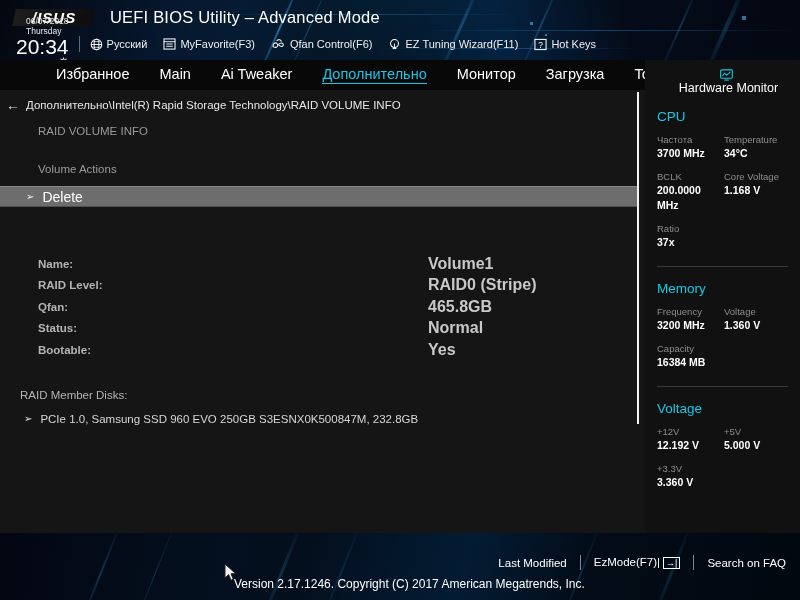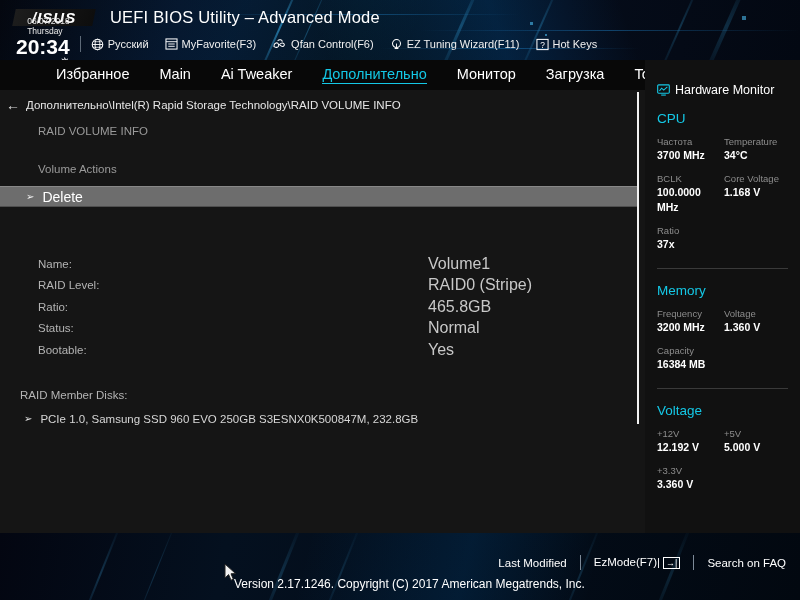--- a/index.html
+++ b/index.html
@@ -39,21 +39,21 @@
     background:linear-gradient(100deg,#1d1d1d 0%, #0d0d0d 100%);
     transform:skewX(-12deg);
   }
   .asus-logo span { transform:skewX(12deg); display:block; }
   .hdr-title { margin-left:16px; font-size:16.5px; color:#ffffff; letter-spacing:.2px; }
 
   .hdr-info-row { position:absolute; left:0; top:31px; height:26px; display:flex; align-items:center; }
   .datetime { display:flex; align-items:flex-end; margin-left:10px;flex-direction:column; }
   .dt-date { font-size:8.5px; line-height:10px; color:#e9e9e9; }
   .dt-date div:last-child { margin-top:0px; }
-  .clock { font-size:21px; line-height:21px; margin-left:6px; color:#ffffff; letter-spacing:0px; font-weight:700;}
+  .clock { font-size:21px; line-height:21px; margin-left:6px; color:#ffffff; letter-spacing:0px; font-weight:400;}
   .gear { margin-left:1px; margin-bottom:6px; font-size:12px; color:#ffffff; line-height:10px; }
   .vsep { width:1px; height:16px; background:#5d6a78; margin:0 10px; }
   .hdr-item { display:flex; align-items:center; font-size:11px; color:#f0f0f0; margin-right:16px; white-space:nowrap; }
   .hdr-item .hicon { margin-right:4px; display:inline-flex; align-items:center; }
 
   
   #tabbar {
     position:absolute; left:0; top:60px; width:800px; height:30px;
     background:#080808; display:flex; align-items:center;
   }
@@ -77,40 +77,40 @@
   .group-label { margin:26px 0 0 38px; font-size:11.5px; color:#9a9a9a; }
 
   .selrow {
     margin-top:11px; height:21px; width:637px;
     background:#6d6d6d; display:flex; align-items:center;
     border-top:1px solid #888; border-bottom:1px solid #4e4e4e;
   }
   .selrow .chev { margin-left:26px; font-size:10px; color:#f2f2f2; }
   .selrow .lbl  { margin-left:8px; font-size:14px; color:#ffffff; }
 
-  .info-table { margin:46px 0 0 0; }
+  .info-table { margin:46px 0 0 0;font-weight:bold; }
   .info-row { display:flex; height:21.5px; align-items:center; }
   .info-key { width:390px; margin-left:38px; font-size:11.5px; color:#b4b4b4; }
   .info-val { font-size:16px; color:#c8c8c8; }
 
   .members-label { margin:28px 0 0 20px; font-size:11.5px; color:#b4b4b4; }
   .member-row { display:flex; align-items:center; margin-top:12px; }
   .member-row .chev { margin-left:24px; font-size:10px; color:#e6e6e6; }
   .member-row .txt { margin-left:8px; font-size:11.5px; color:#d6d6d6; }
   #scrollbar {
     position:absolute; left:637px; top:2px; width:2px; height:332px;
     background:#f2f2f2;
   }
 
   
   #sidebar {
     position:absolute; left:645px; top:60px; width:155px; height:473px;
     background:#111111; padding:0 0 0 12px;
   }
-  .hm-title { display:flex; align-items:center; margin-top:23px; }
+  .hm-title { display:flex; align-items:center; margin-top:9px;flex-direction:column; }
   .hm-title .mon-icon { margin-right:5px; display:inline-flex; }
   .hm-title .t { font-size:12.5px; color:#ffffff; }
   .hm-head { font-size:13.5px; color:#14c8e6; margin-top:14px; }
   .hm-pair { display:flex; margin-top:9px; }
   .hm-cell { width:67px; }
   .hm-lab { font-size:9.5px; color:#8d8d8d; line-height:13px; }
   .hm-val { font-size:10.5px; color:#ffffff; line-height:15px; font-weight:bold; }
   .hm-div { width:131px; height:1px; background:#3a3a3a; margin-top:16px; }
 
   
@@ -263,21 +263,21 @@
   <div class="info-table">
     <div class="info-row">
       <span class="info-key">Name:</span>
       <span class="info-val">Volume1</span>
     </div>
     <div class="info-row">
       <span class="info-key">RAID Level:</span>
       <span class="info-val">RAID0 (Stripe)</span>
     </div>
     <div class="info-row">
-      <span class="info-key">Ratio:</span>
+      <span class="info-key">Qfan:</span>
       <span class="info-val">465.8GB</span>
     </div>
     <div class="info-row">
       <span class="info-key">Status:</span>
       <span class="info-val">Normal</span>
     </div>
     <div class="info-row">
       <span class="info-key">Bootable:</span>
       <span class="info-val">Yes</span>
     </div>
@@ -312,21 +312,21 @@
       <div class="hm-val">3700 MHz</div>
     </div>
     <div class="hm-cell">
       <div class="hm-lab">Temperature</div>
       <div class="hm-val">34°C</div>
     </div>
   </div>
   <div class="hm-pair">
     <div class="hm-cell">
       <div class="hm-lab">BCLK</div>
-      <div class="hm-val">100.0000 MHz</div>
+      <div class="hm-val">200.0000 MHz</div>
     </div>
     <div class="hm-cell">
       <div class="hm-lab">Core Voltage</div>
       <div class="hm-val">1.168 V</div>
     </div>
   </div>
   <div class="hm-pair">
     <div class="hm-cell">
       <div class="hm-lab">Ratio</div>
       <div class="hm-val">37x</div>

